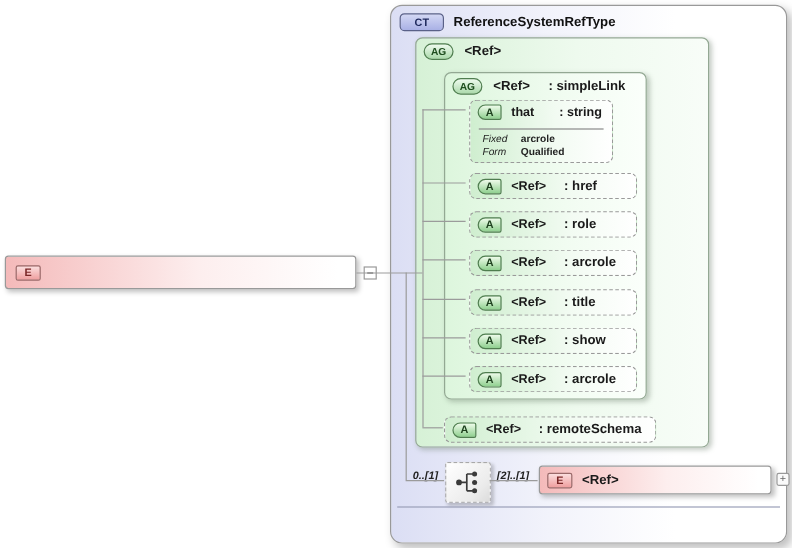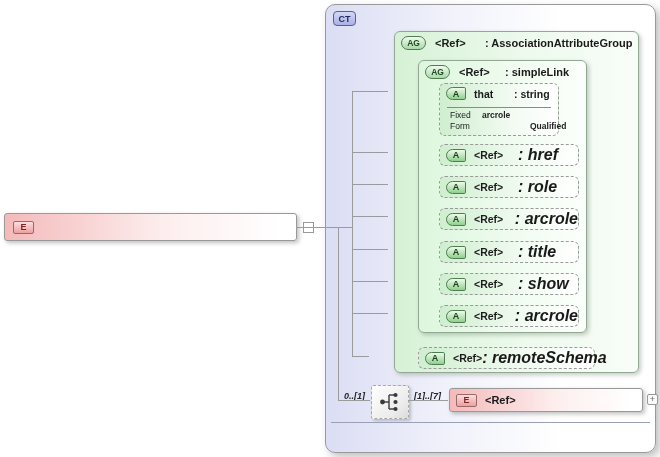--- a/index.html
+++ b/index.html
@@ -13,61 +13,61 @@
   .ebox{background:linear-gradient(to right,#f4baba 0%,#fdeeee 55%,#ffffff 95%);}
   .label{font-size:11px;font-weight:bold;color:#1a1a1a;white-space:nowrap;}
   .refspan{display:inline-block;font-size:11px;font-weight:bold;color:#1a1a1a;white-space:nowrap;}
 
   
   .badge{display:flex;align-items:center;justify-content:center;box-sizing:border-box;
          font-weight:bold;flex:none;}
   .badge-e{width:21px;height:13px;border:1px solid #9a6a6a;border-radius:2px;
            background:linear-gradient(to bottom,#fbdede,#ef9f9f);
            color:#7a2727;font-size:9px;}
-  .badge-ct{width:23px;height:15px;border:1px solid #5a6188;border-radius:4px;
+  .badge-ct{width:37px;height:15px;border:1px solid #5a6188;border-radius:4px;
             background:linear-gradient(to bottom,#d3d8f4,#a9b1e5);
             color:#202a5e;font-size:9px;}
   .badge-ag{width:25px;height:14px;border:1px solid #4f7d4f;border-radius:7px;
             background:linear-gradient(to bottom,#effbef,#abd9ab);
             color:#1e4d1e;font-size:8.5px;}
   .badge-a{width:20px;height:13px;border:1px solid #4f7d4f;border-radius:7px 2px 2px 7px;
            background:linear-gradient(to bottom,#eefbea,#8fd08f);
            color:#1e401e;font-size:9px;}
 
   
   .ctbox{position:absolute;left:325px;top:4px;width:331px;height:449px;box-sizing:border-box;
          border:1px solid #999;border-radius:10px;
          background:linear-gradient(to right,#dbdef4 0%,#f2f3fb 40%,#ffffff 72%);
          box-shadow:4px 4px 8px rgba(0,0,0,.25);}
   .ct-header{position:absolute;left:7px;top:6px;display:flex;align-items:center;gap:8px;}
   .ct-title{font-size:11px;font-weight:bold;color:#111;}
 
   .groupbox{position:absolute;box-sizing:border-box;border:1px solid #93a893;border-radius:6px;
             box-shadow:2px 2px 4px rgba(90,110,90,.35);}
-  .agfill{background:linear-gradient(to right,#d6f1d6 0%,#eefaee 55%,#f8fdf8 100%);margin-left:48px;}
+  .agfill{background:linear-gradient(to right,#d6f1d6 0%,#eefaee 55%,#f8fdf8 100%);}
   .slfill{background:linear-gradient(to right,#ddf6dd 0%,#f1fcf1 60%,#fbfffb 100%);}
   .group-header{position:absolute;left:6px;top:4px;display:flex;align-items:center;}
   .group-header .badge{margin-right:9px;}
   .group-header .gref{width:50px;}
 
   .attrbox{position:absolute;box-sizing:border-box;display:flex;align-items:center;
            border:1px dashed #9a9a9a;border-radius:6px;padding-left:6px;
            background:linear-gradient(to right,#cfeecf 0%,#f2fbf2 60%,#ffffff 100%);}
   .attrbox .badge{margin-right:8px;}
   .attrbox .aref{width:44px;font-size:10.5px;}
-  .attrbox .aname{font-size:16px;font-weight:bold;color:#1a1a1a;white-space:nowrap;font-style:italic;}
+  .attrbox .aname{font-size:11px;font-weight:bold;color:#1a1a1a;white-space:nowrap;}
 
   .typebox{position:absolute;box-sizing:border-box;border:1px dashed #9a9a9a;border-radius:6px;
            background:linear-gradient(to right,#cfeecf 0%,#f2fbf2 60%,#ffffff 100%);}
   .type-header{position:absolute;left:6px;top:3px;display:flex;align-items:center;}
   .type-header .badge{margin-right:8px;}
   .type-header .tname{width:40px;font-size:10.5px;}
   .type-divider{position:absolute;left:7px;right:7px;top:23px;height:1px;background:#8a8a8a;}
   .facet-row{position:absolute;left:10px;display:flex;font-size:8.5px;color:#222;}
-  .facet-label{width:32px;}
+  .facet-label{width:32px;font-style:italic;}
   .facet-value{font-weight:bold;}
 
   .mult{position:absolute;font-size:9px;font-style:italic;font-weight:bold;color:#222;white-space:nowrap;text-align:right;}
 
   .seqicon{position:absolute;box-sizing:border-box;border:1px dashed #a8a8a8;border-radius:2px;
            background:linear-gradient(135deg,#ffffff 0%,#ececec 70%,#dcdcdc 100%);
            display:flex;align-items:center;justify-content:center;
            box-shadow:2px 2px 3px rgba(0,0,0,.2);}
 
   .plusbtn{position:absolute;width:11px;height:11px;box-sizing:border-box;border:1px solid #999;
@@ -94,48 +94,48 @@
   </div>
 
   <div class="handle">
     <span class="dash"></span>
   </div>
 
   <div class="ctbox">
 
     <div class="ct-header">
       <span class="badge badge-ct">CT</span>
+      <span class="ct-title">ReferenceSystemRefType</span>
     </div>
 
     <div class="groupbox agfill" style="left:20px;top:26px;width:245px;height:342px;">
       <div class="group-header">
         <span class="badge badge-ag">AG</span>
         <span class="refspan gref">&lt;Ref&gt;</span>
-        <span class="label">: AssociationAttributeGroup</span>
       </div>
 
       <div class="groupbox slfill" style="left:23px;top:28px;width:169px;height:273px;">
         <div class="group-header">
           <span class="badge badge-ag">AG</span>
           <span class="refspan" style="width:46px;">&lt;Ref&gt;</span>
           <span class="label">: simpleLink</span>
         </div>
 
         <div class="typebox" style="left:20px;top:22px;width:120px;height:53px;">
           <div class="type-header">
             <span class="badge badge-a">A</span>
             <span class="refspan tname">that</span>
             <span class="aname label" style="font-size:10.5px;">: string</span>
           </div>
           <div class="type-divider"></div>
           <div class="facet-row" style="top:26px;">
             <span class="facet-label">Fixed</span>
             <span class="facet-value">arcrole</span>
           </div>
-          <div class="facet-row" style="top:37px;gap:48px;">
+          <div class="facet-row" style="top:37px;">
             <span class="facet-label">Form</span>
             <span class="facet-value">Qualified</span>
           </div>
         </div>
 
         <div class="attrbox" style="left:20px;top:83px;width:140px;height:22px;">
           <span class="badge badge-a">A</span>
           <span class="refspan aref">&lt;Ref&gt;</span>
           <span class="aname">: href</span>
         </div>
@@ -186,21 +186,21 @@
         <line x1="12" y1="4" x2="12" y2="18" stroke="#3a3a3a" stroke-width="1.4"></line>
         <line x1="12" y1="4" x2="17" y2="4" stroke="#3a3a3a" stroke-width="1.4"></line>
         <line x1="12" y1="18" x2="17" y2="18" stroke="#3a3a3a" stroke-width="1.4"></line>
         <circle cx="5.5" cy="11" r="2.4" fill="#3a3a3a"></circle>
         <circle cx="18.5" cy="4" r="2.1" fill="#3a3a3a"></circle>
         <circle cx="18.5" cy="11" r="2.1" fill="#3a3a3a"></circle>
         <circle cx="18.5" cy="18" r="2.1" fill="#3a3a3a"></circle>
       </svg>
     </div>
 
-    <span class="mult" style="left:88px;top:386px;">[1]..[7]</span>
+    <span class="mult" style="left:88px;top:386px;">[2]..[1]</span>
 
     <div class="node ebox" style="left:123px;top:383px;width:194px;height:24px;padding-left:6px;">
       <span class="badge badge-e" style="margin-right:8px;">E</span>
       <span class="refspan" style="width:46px;">&lt;Ref&gt;</span>
     </div>
 
     <div class="plusbtn" style="left:321px;top:389px;">+</div>
 
     <div class="separator"></div>
   </div>

